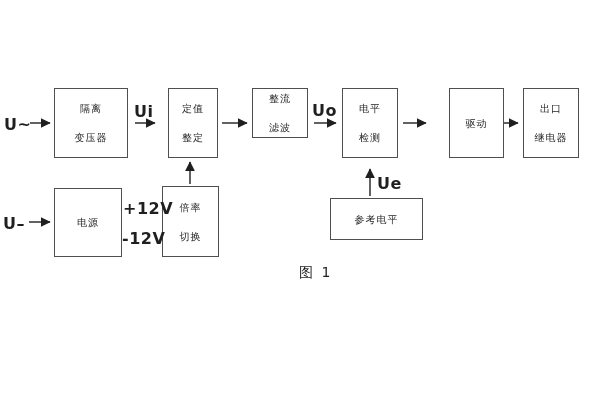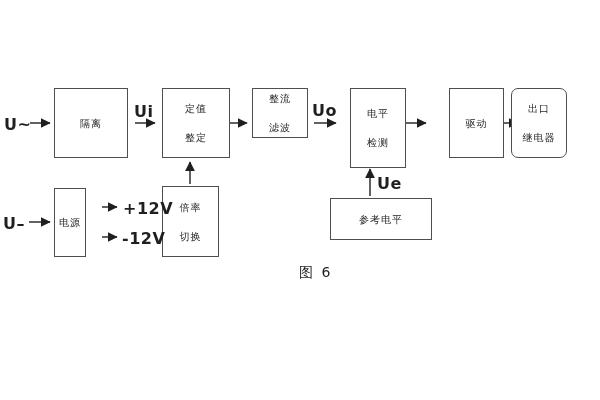--- a/index.html
+++ b/index.html
@@ -76,62 +76,63 @@
     <line x1="489" y1="123" x2="518" y2="123" stroke="#1f1f1f" stroke-width="1.4" marker-end="url(#ah)"></line>
     <line x1="29" y1="222" x2="50" y2="222" stroke="#1f1f1f" stroke-width="1.4" marker-end="url(#ah)"></line>
     <line x1="102" y1="207" x2="117" y2="207" stroke="#1f1f1f" stroke-width="1.4" marker-end="url(#ah)"></line>
     <line x1="102" y1="237" x2="117" y2="237" stroke="#1f1f1f" stroke-width="1.4" marker-end="url(#ah)"></line>
     <line x1="190" y1="184" x2="190" y2="162" stroke="#1f1f1f" stroke-width="1.4" marker-end="url(#ah)"></line>
     <line x1="370" y1="196" x2="370" y2="169" stroke="#1f1f1f" stroke-width="1.4" marker-end="url(#ah)"></line>
   </svg>
 
   <div class="box" style="left:54px; top:88px; width:74px; height:70px;">
     <span>隔离</span>
+    <span>变压器</span>
   </div>
 
-  <div class="box" style="left:162px; top:88px; width:68px; height:70px;">
+  <div class="box" style="left:168px; top:88px; width:50px; height:70px;">
     <span>定值</span>
     <span>整定</span>
   </div>
 
   <div class="box" style="left:252px; top:88px; width:56px; height:50px;">
     <span>整流</span>
     <span>滤波</span>
   </div>
 
-  <div class="box" style="left:342px; top:88px; width:56px; height:80px;margin-left:8px;">
+  <div class="box" style="left:342px; top:88px; width:56px; height:70px;">
     <span>电平</span>
     <span>检测</span>
   </div>
 
   <div class="box" style="left:431px; top:88px; width:55px; height:70px;margin-left:18px;">
     <span>驱动</span>
   </div>
 
-  <div class="box" style="left:511px; top:88px; width:56px; height:70px;border-radius:7px;">
+  <div class="box" style="left:523px; top:88px; width:56px; height:70px;">
     <span>出口</span>
     <span>继电器</span>
   </div>
 
-  <div class="box" style="left:54px; top:188px; width:32px; height:69px;">
+  <div class="box" style="left:54px; top:188px; width:68px; height:69px;">
     <span>电源</span>
   </div>
 
   <div class="box" style="left:162px; top:186px; width:57px; height:71px;align-items:center;">
     <span>倍率</span>
     <span>切换</span>
   </div>
 
-  <div class="box" style="left:330px; top:198px; width:102px; height:42px;">
+  <div class="box" style="left:330px; top:198px; width:93px; height:42px;">
     <span>参考电平</span>
   </div>
 
   <div class="sig" style="left:4px; top:115px;">U~</div>
   <div class="sig" style="left:3px; top:214px;">U–</div>
   <div class="sig" style="left:134px; top:102px;">Ui</div>
   <div class="sig" style="left:312px; top:101px;">Uo</div>
   <div class="sig" style="left:377px; top:174px;text-align:right;">Ue</div>
   <div class="sig" style="left:123px; top:199px;">+12V</div>
   <div class="sig" style="left:122px; top:229px;">-12V</div>
 
-  <div class="caption" style="left:299px; top:264px;">图 6</div>
+  <div class="caption" style="left:299px; top:264px;">图 1</div>
 
 </div>
 
 </body></html>

